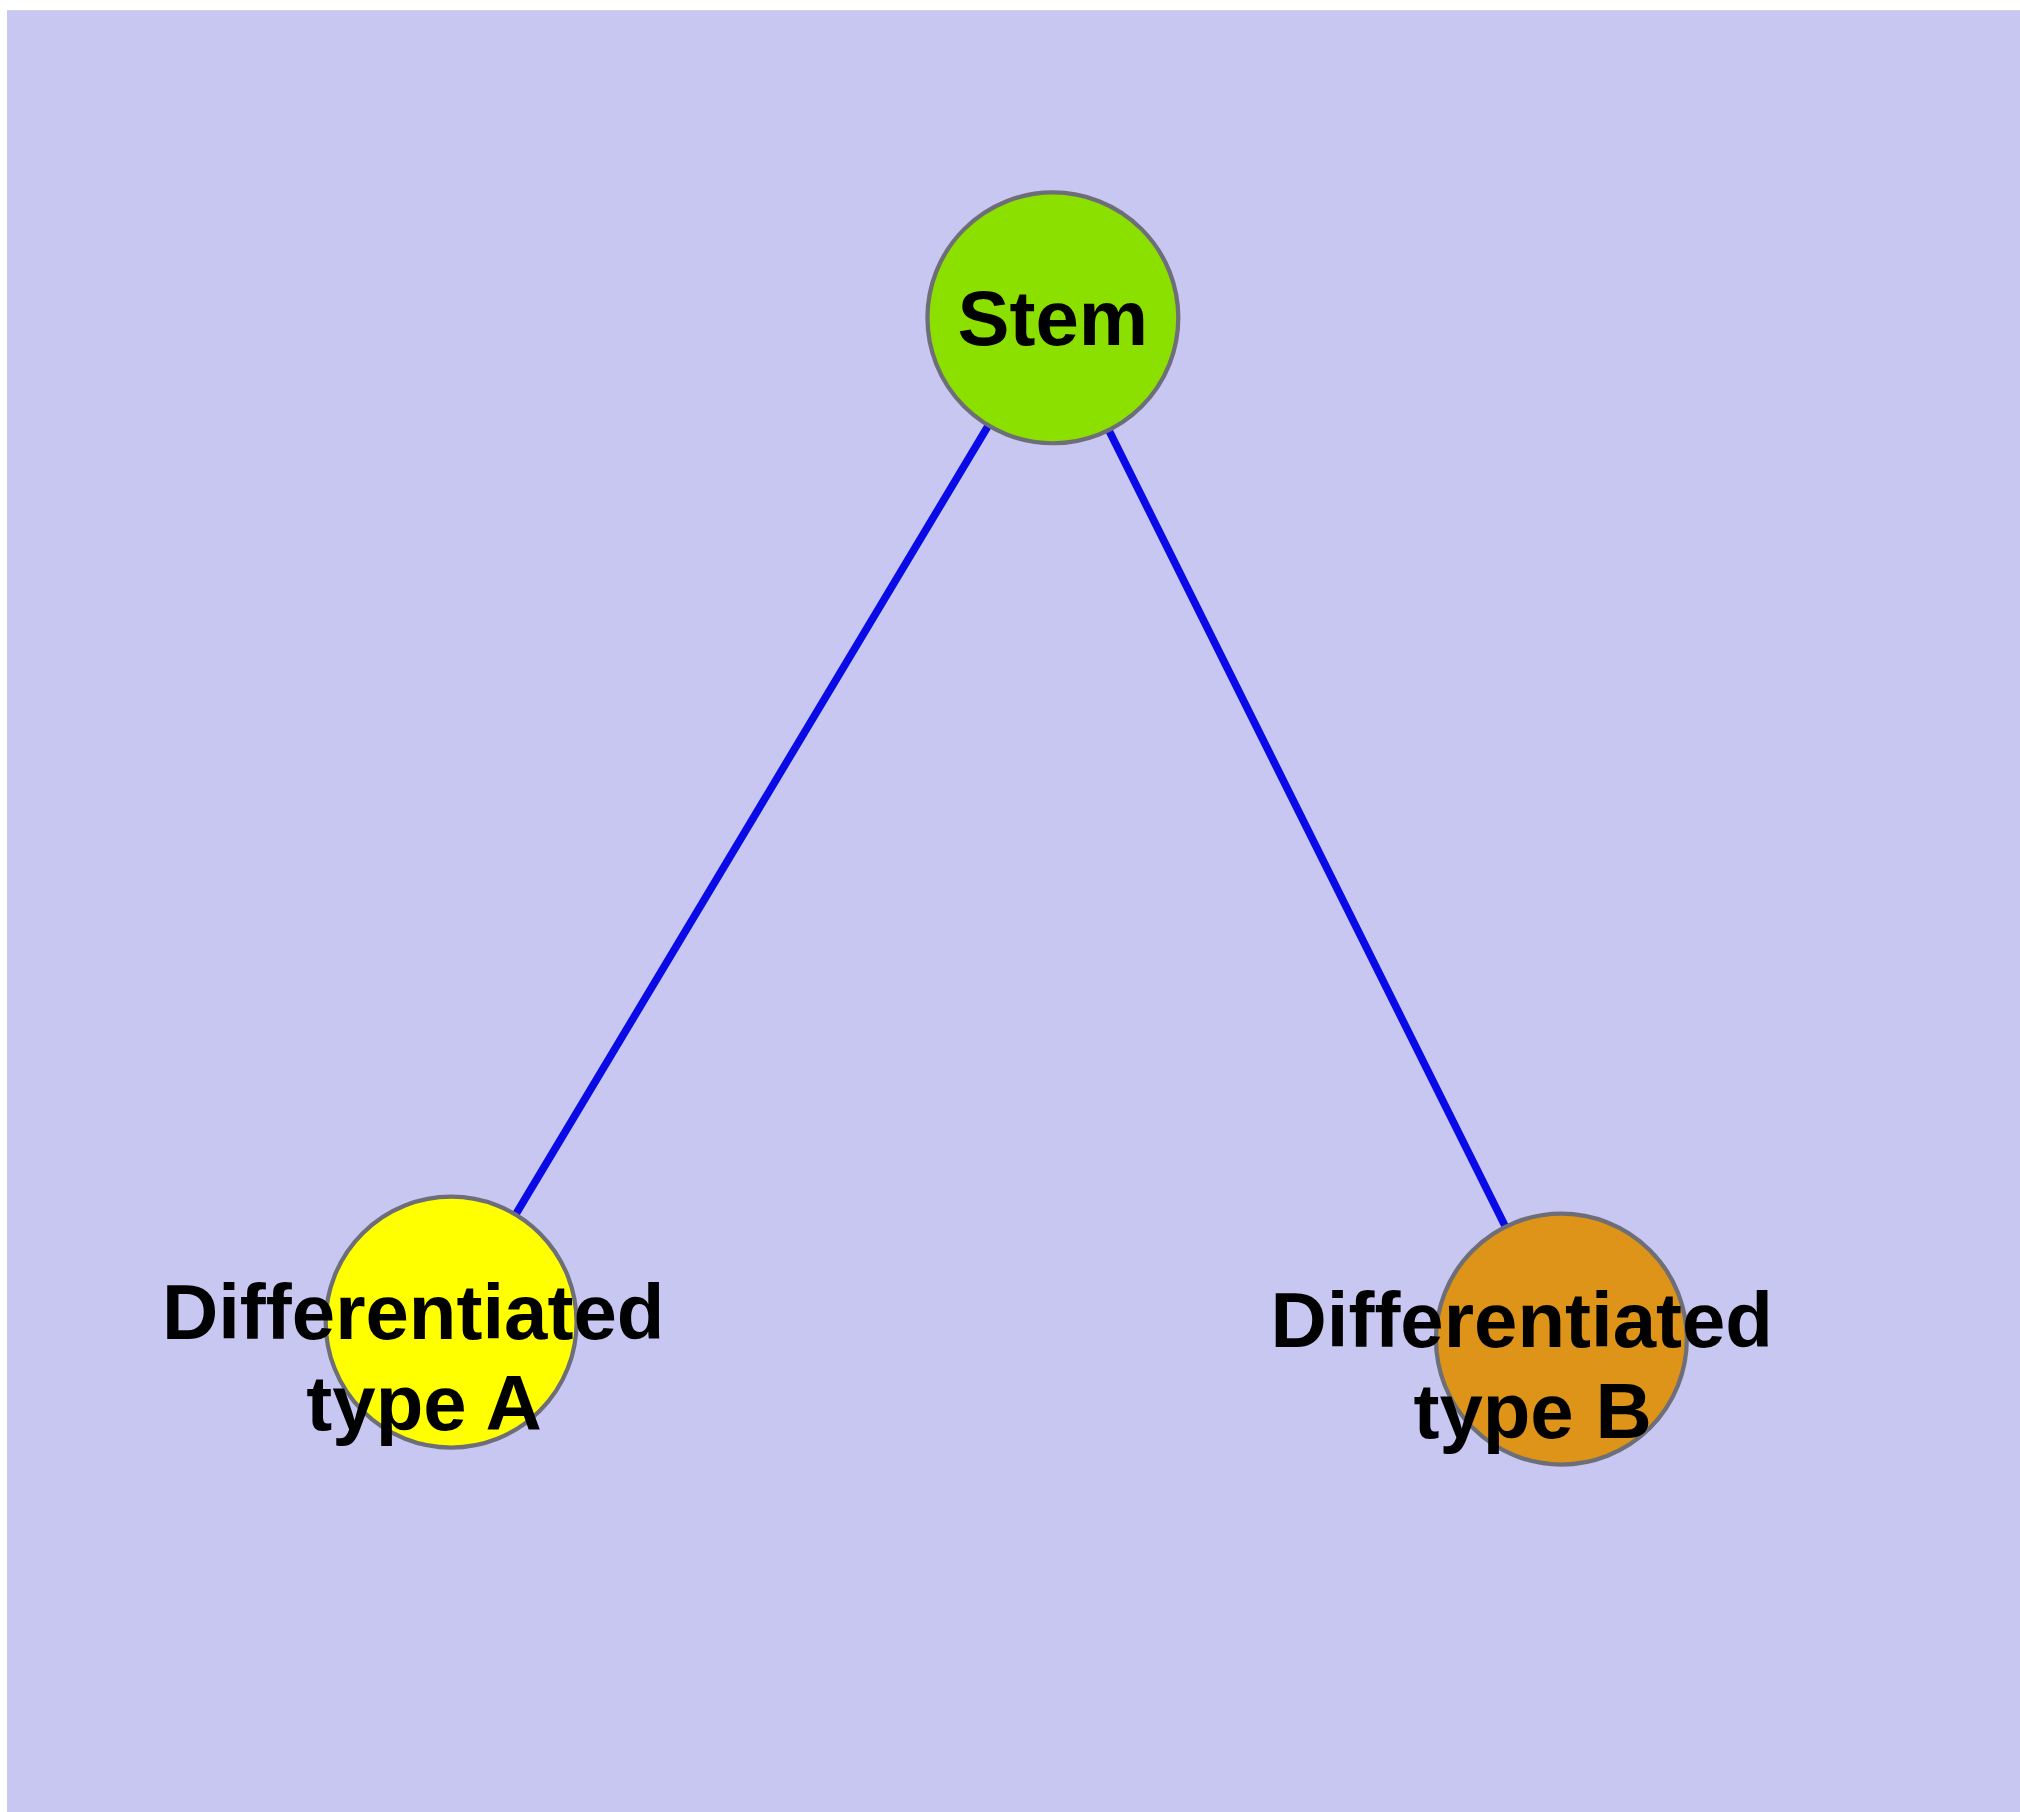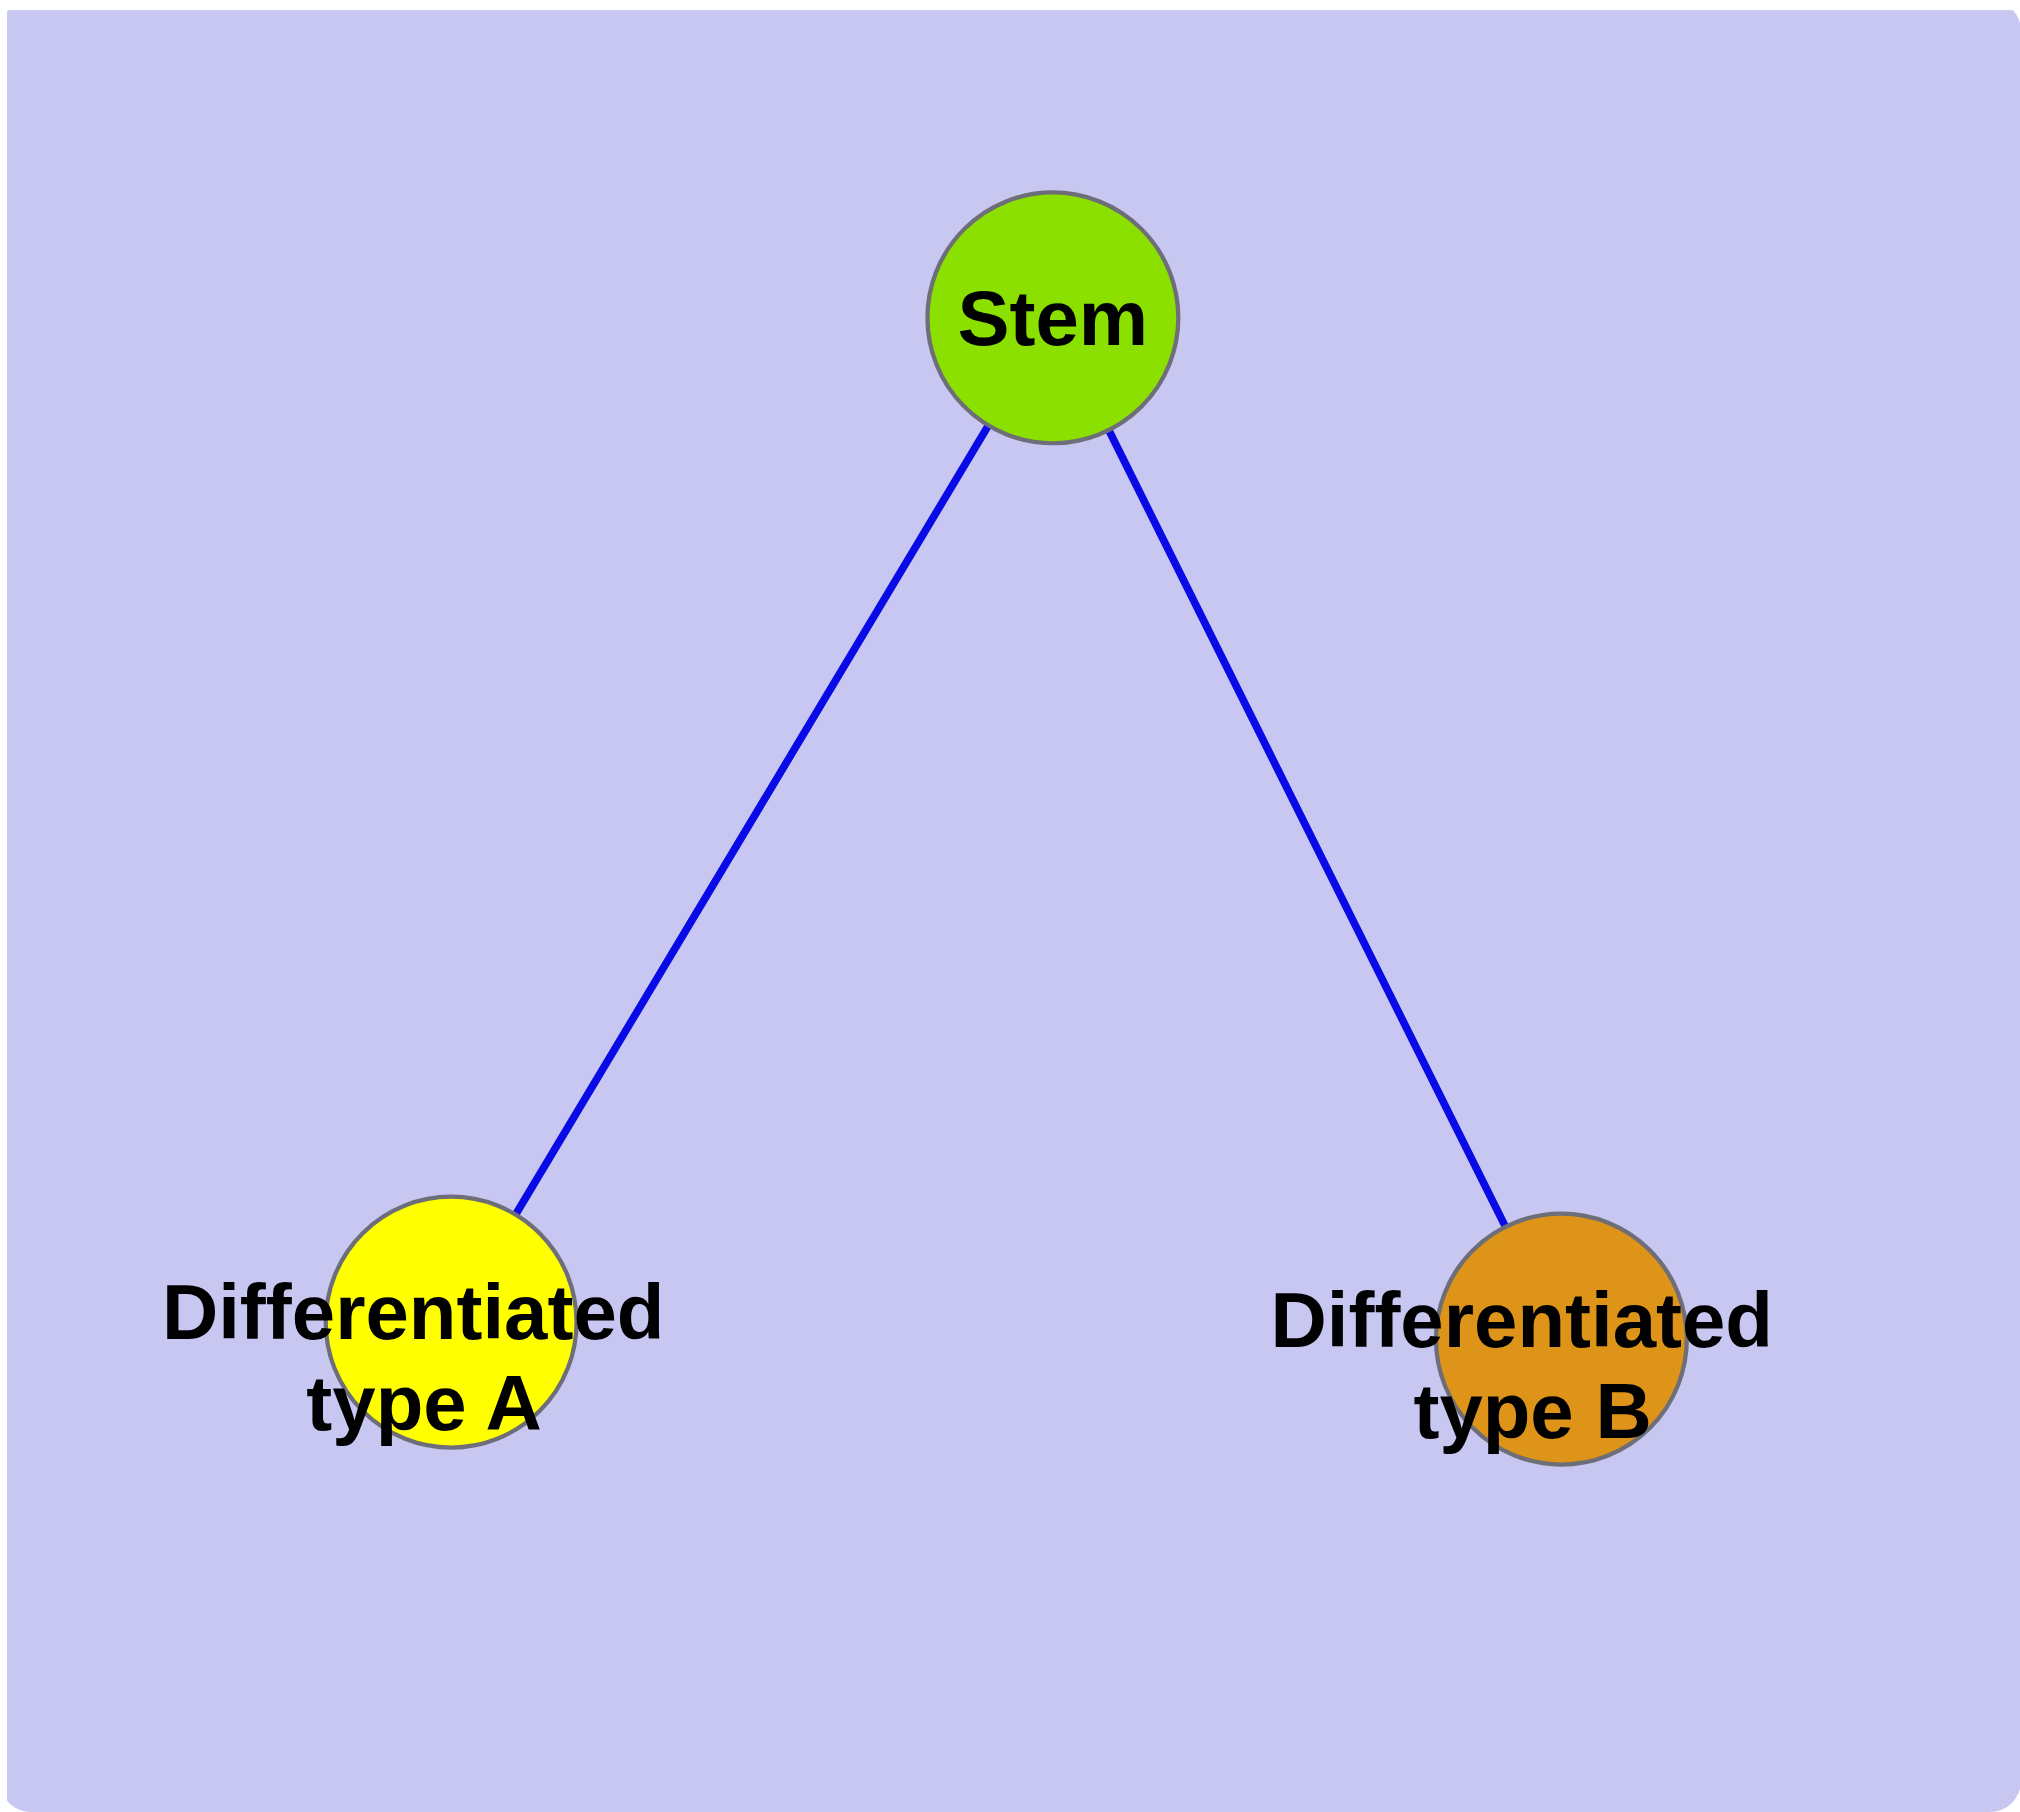--- a/index.html
+++ b/index.html
@@ -6,21 +6,20 @@
     margin: 0;
     padding: 0;
     background: #ffffff;
     font-family: "Liberation Sans", sans-serif;
   }
   .canvas-wrap {
     position: relative;
     width: 2021px;
     height: 1812px;
     overflow: hidden;
-    border-radius: 31px;
   }
   svg { display: block; }
   .node-label {
     font-family: "Liberation Sans", sans-serif;
     font-weight: bold;
     fill: #000000;
   }
 </style>
 </head>
 <body>

